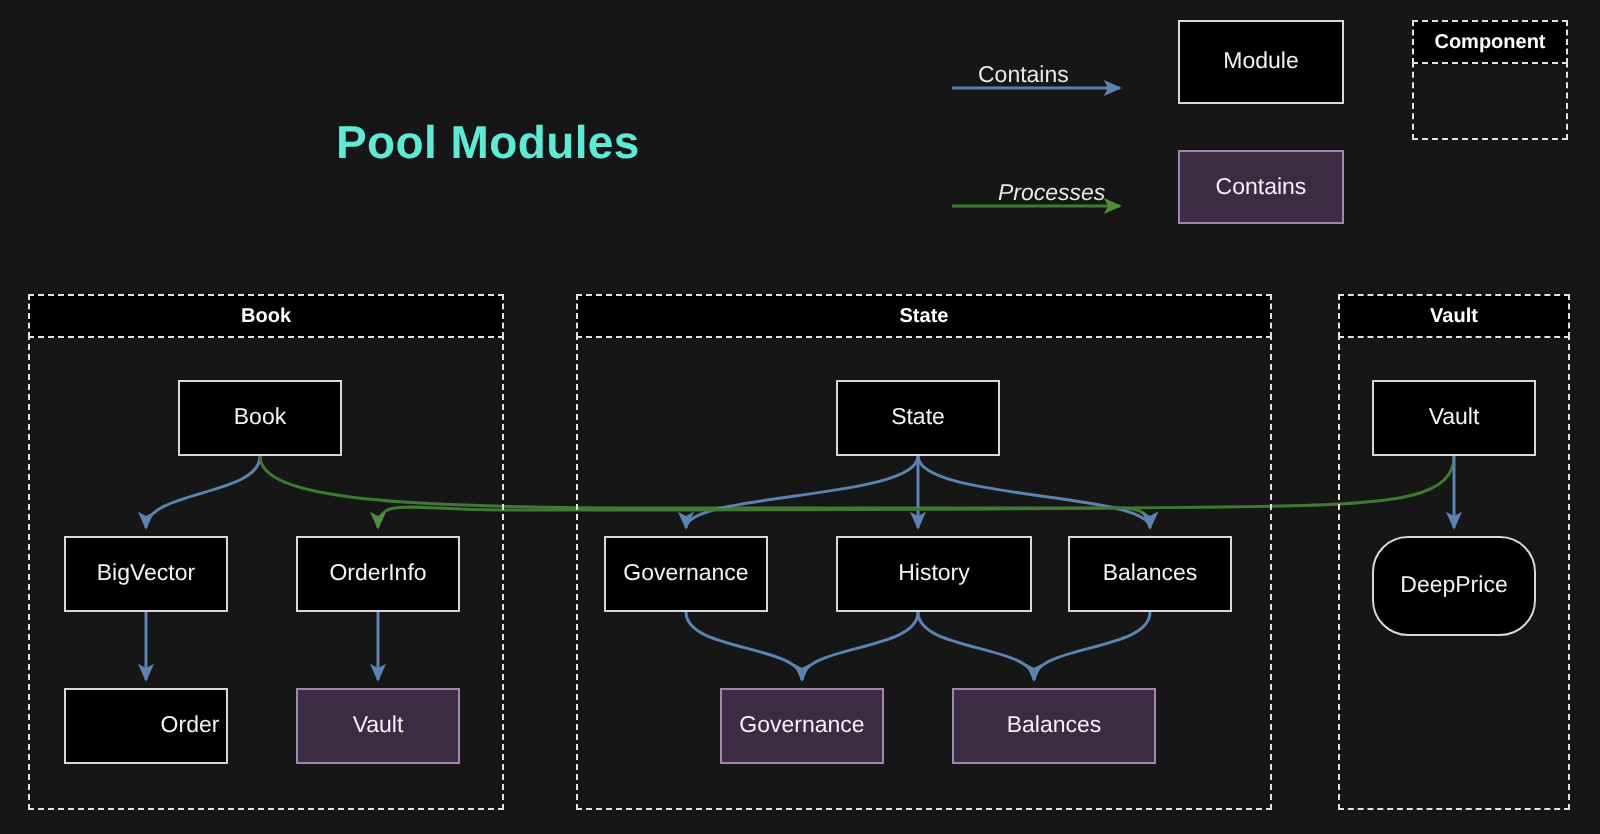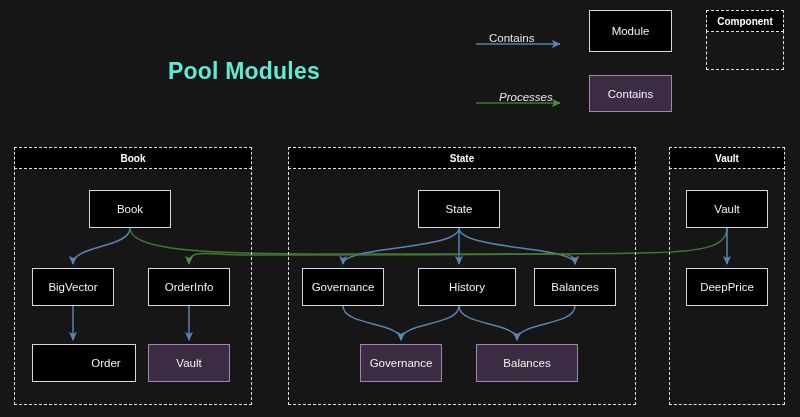--- a/index.html
+++ b/index.html
@@ -131,25 +131,25 @@
       <div class="component" style="left: 288px; top: 147px; width: 348px; height: 258px;"></div>
       <div class="component-header" style="left: 288px; top: 147px; width: 348px; height: 22px;">State</div>
       <div class="component" style="left: 669px; top: 147px; width: 116px; height: 258px;"></div>
       <div class="component-header" style="left: 669px; top: 147px; width: 116px; height: 22px;">Vault</div>
     </div>
 
   <div id="nodes-layer">
       <div class="node module" style="left: 89px; top: 190px; width: 82px; height: 38px;">Book</div>
       <div class="node module" style="left: 32px; top: 268px; width: 82px; height: 38px;">BigVector</div>
       <div class="node module" style="left: 148px; top: 268px; width: 82px; height: 38px;">OrderInfo</div>
-      <div class="node module" style="left: 32px; top: 344px; width: 104px; height: 38px; padding-left: 44px;">Order</div>
+      <div class="node module" style="left: 32px; top: 344px; width: 82px; height: 38px; padding-left: 44px;">Order</div>
       <div class="node primitive" style="left: 148px; top: 344px; width: 82px; height: 38px;">Vault</div>
       <div class="node module" style="left: 418px; top: 190px; width: 82px; height: 38px;">State</div>
       <div class="node module" style="left: 302px; top: 268px; width: 82px; height: 38px; text-align: center;">Governance</div>
       <div class="node module" style="left: 418px; top: 268px; width: 98px; height: 38px;">History</div>
       <div class="node module" style="left: 534px; top: 268px; width: 82px; height: 38px;">Balances</div>
       <div class="node primitive" style="left: 360px; top: 344px; width: 82px; height: 38px;">Governance</div>
       <div class="node primitive" style="left: 476px; top: 344px; width: 102px; height: 38px;">Balances</div>
       <div class="node module" style="left: 686px; top: 190px; width: 82px; height: 38px;">Vault</div>
-      <div class="node module" style="left: 686px; top: 268px; width: 82px; height: 38px;">DeepPrice</div>
+      <div class="node module" style="left: 686px; top: 268px; width: 82px; height: 50px; border-radius: 18px;">DeepPrice</div>
     </div>
 
 </div>
 
 </body></html>

